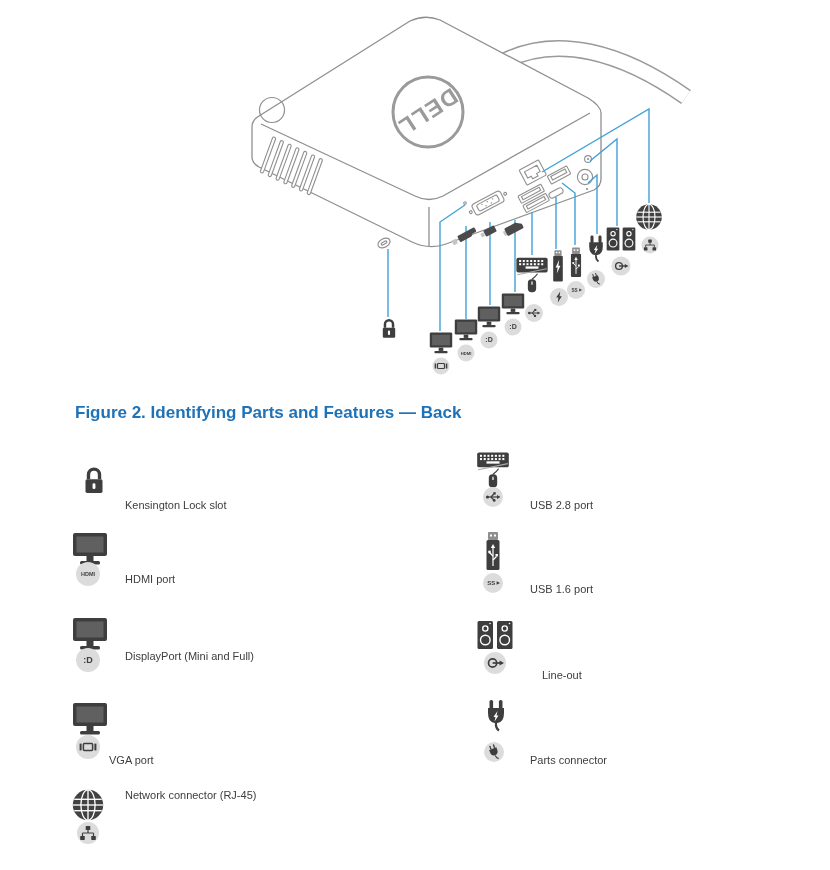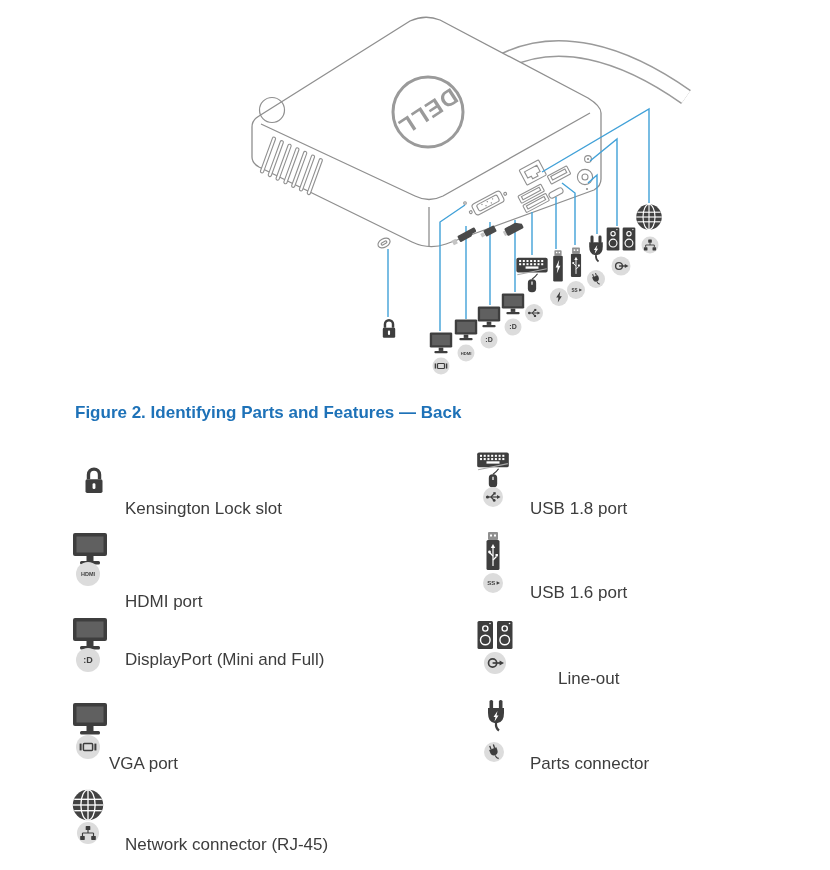--- a/index.html
+++ b/index.html
@@ -1,21 +1,21 @@
 <!DOCTYPE html>
 <html><head>
 <meta charset="utf-8">
 <style>
   html,body{margin:0;padding:0;background:#fff;}
   body{width:830px;height:870px;font-family:"Liberation Sans",sans-serif;overflow:hidden;}
   .page{position:relative;width:830px;height:870px;background:#fff;}
   .fig{position:absolute;left:0;top:0;}
   .caption{position:absolute;left:49px;top:403px;font-size:17px;font-weight:bold;color:#1e72b8;white-space:nowrap;margin-left:26px;}
   .licon{position:absolute;overflow:visible;}
-  .llabel{position:absolute;font-size:17px;color:#3d3d3d;white-space:nowrap;}
+  .llabel{position:absolute;font-size:11px;color:#3d3d3d;white-space:nowrap;}
   svg text{font-family:"Liberation Sans",sans-serif;}
   .bt{text-anchor:middle;font-weight:bold;fill:#3e3e3e;}
 </style>
 </head>
 <body>
 
 <div class="page">
 
   <svg class="fig" width="830" height="400" viewBox="0 0 830 400">
     <defs>
@@ -348,21 +348,21 @@
     </svg>
     <div class="llabel" style="left:125px;top:499px">Kensington Lock slot</div>
 
     <svg class="licon" style="left:62px;top:532px" width="56" height="60">
       <use href="#g-monitor" transform="translate(28,17)"></use>
       <g transform="translate(26,42)">
         <circle r="12" fill="#dcdcdc"></circle>
         <text class="bt" y="2" font-size="5.5">HDMI</text>
       </g>
     </svg>
-    <div class="llabel" style="left:125px;top:592px">HDMI port</div>
+    <div class="llabel" style="left:125px;top:573px">HDMI port</div>
 
     <svg class="licon" style="left:62px;top:617px" width="56" height="60">
       <use href="#g-monitor" transform="translate(28,17)"></use>
       <g transform="translate(26,43)">
         <circle r="12" fill="#dcdcdc"></circle>
         <text class="bt" y="3" font-size="9">:D</text>
       </g>
     </svg>
     <div class="llabel" style="left:125px;top:650px">DisplayPort (Mini and Full)</div>
 
@@ -375,49 +375,49 @@
     </svg>
     <div class="llabel" style="left:109px;top:754px">VGA port</div>
 
     <svg class="licon" style="left:62px;top:788px" width="56" height="60">
       <use href="#g-globe" transform="translate(26,17) scale(0.95)"></use>
       <g transform="translate(26,45)">
         <circle r="11" fill="#dcdcdc"></circle>
         <use href="#g-netglyph" transform="scale(1.15)"></use>
       </g>
     </svg>
-    <div class="llabel" style="left:125px;top:835px">Network connector (RJ-45)</div>
+    <div class="llabel" style="left:125px;top:789px">Network connector (RJ-45)</div>
 
     <svg class="licon" style="left:466px;top:446px" width="60" height="66">
       <use href="#g-kbmouse" transform="translate(27,26) scale(0.93)"></use>
       <g transform="translate(27,51)">
         <circle r="10" fill="#dcdcdc"></circle>
         <use href="#g-usbglyph"></use>
       </g>
     </svg>
-    <div class="llabel" style="left:530px;top:499px">USB 1.8 port</div>
+    <div class="llabel" style="left:530px;top:499px">USB 2.8 port</div>
 
     <svg class="licon" style="left:466px;top:528px" width="60" height="68">
       <use href="#g-flashdrive" transform="translate(27,24)"></use>
       <g transform="translate(27,55)">
         <circle r="10" fill="#dcdcdc"></circle>
         <text class="bt" x="-1.8" y="2" font-size="6">SS</text>
         <polygon points="3.6,-1.8 7,0 3.6,1.8" fill="#3e3e3e"></polygon>
       </g>
     </svg>
     <div class="llabel" style="left:530px;top:583px">USB 1.6 port</div>
 
     <svg class="licon" style="left:466px;top:616px" width="60" height="62">
       <use href="#g-speakers" transform="translate(29,19)"></use>
       <g transform="translate(29,47)">
         <circle r="11" fill="#dcdcdc"></circle>
         <use href="#g-lineoutglyph" transform="scale(1.2)"></use>
       </g>
     </svg>
-    <div class="llabel" style="left:558px;top:669px">Line-out</div>
+    <div class="llabel" style="left:542px;top:669px">Line-out</div>
 
     <svg class="licon" style="left:466px;top:698px" width="60" height="66">
       <use href="#g-plug" transform="translate(30,19)"></use>
       <g transform="translate(28,54)">
         <circle r="10" fill="#dcdcdc"></circle>
         <use href="#g-powerglyph" transform="scale(1.2)"></use>
       </g>
     </svg>
     <div class="llabel" style="left:530px;top:754px">Parts connector</div>
 

